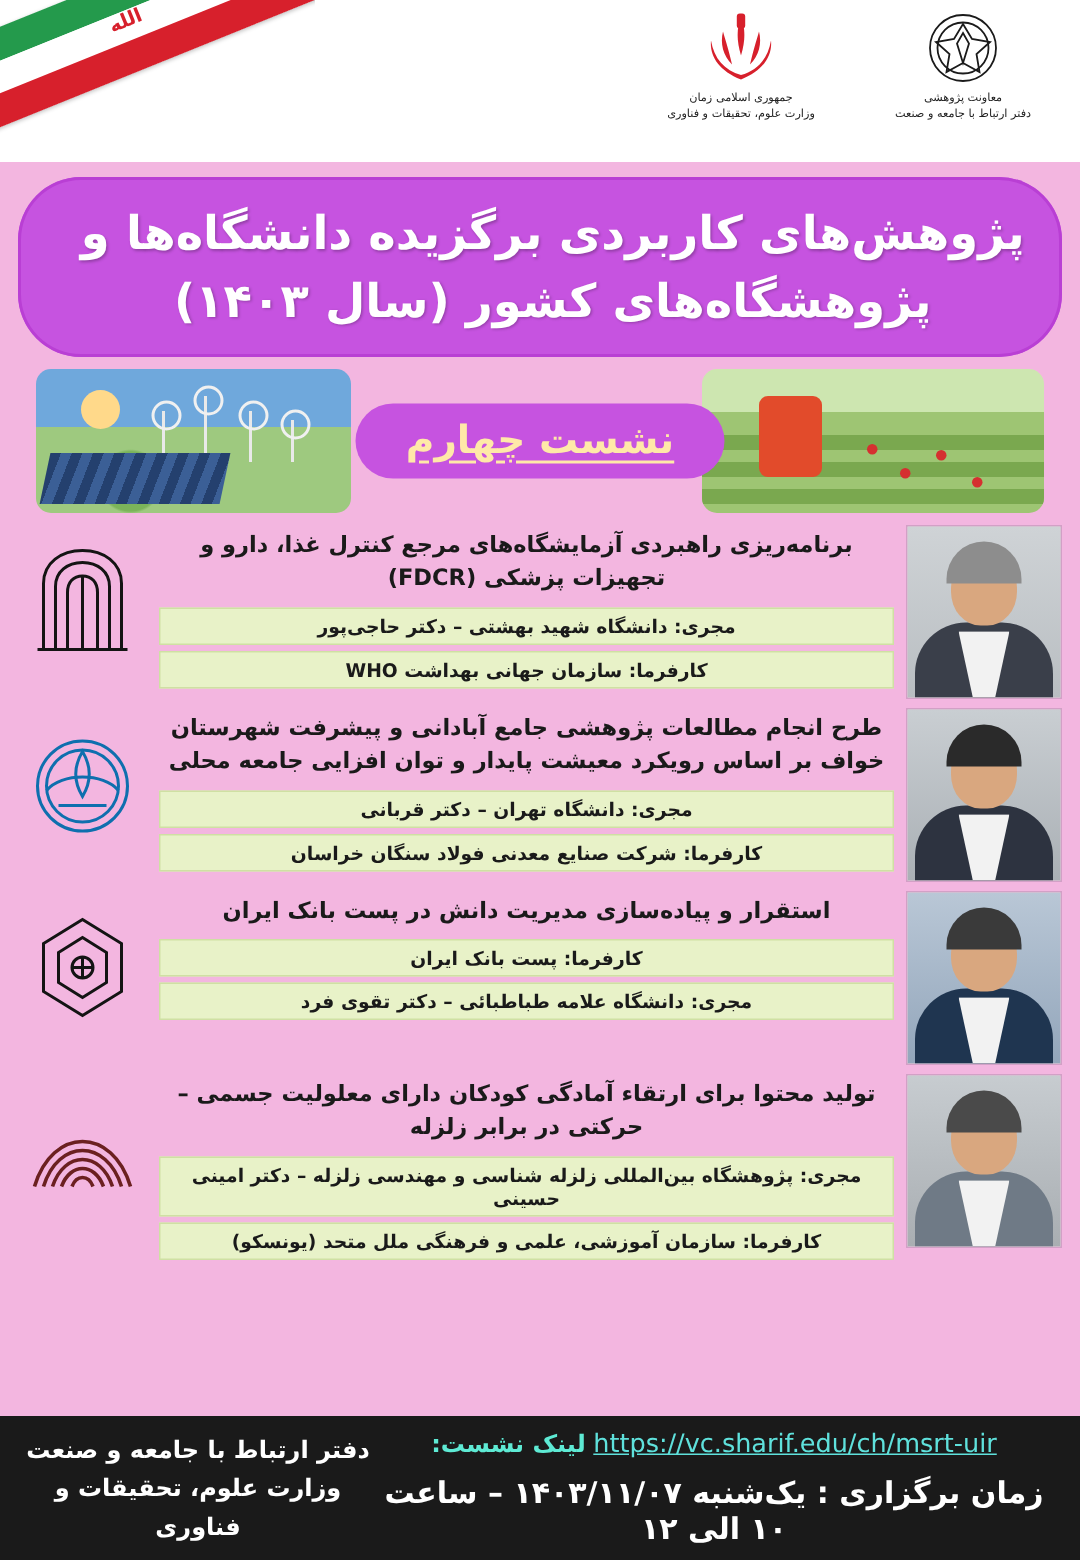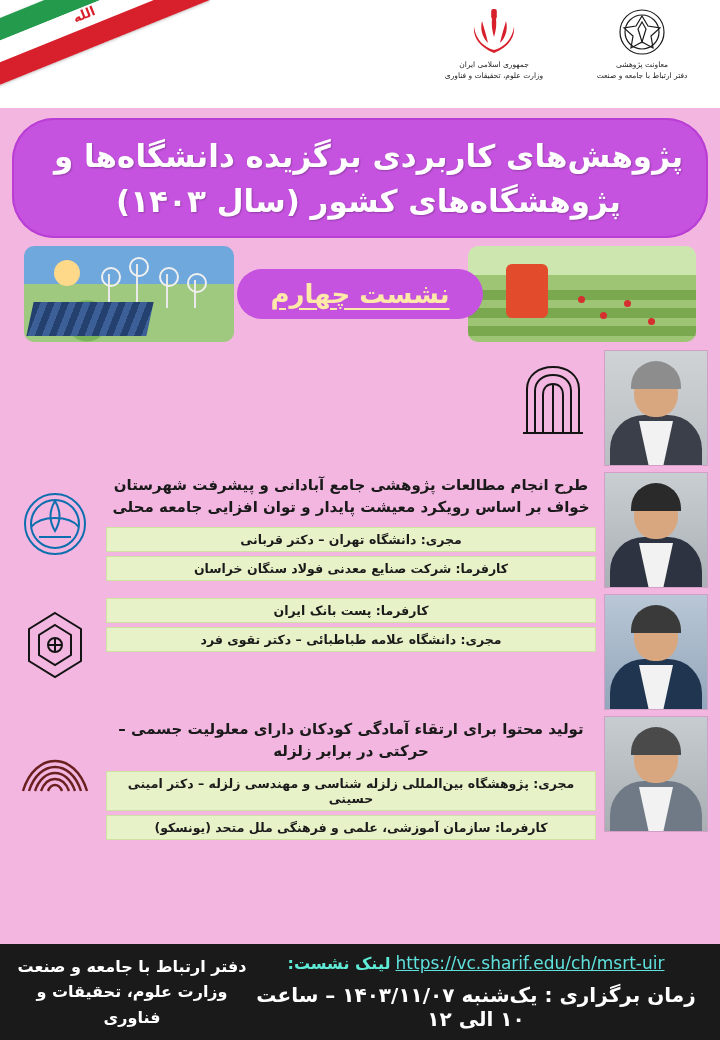--- a/index.html
+++ b/index.html
@@ -258,21 +258,21 @@
           <g fill="#d7202c">
             <path d="M27 4 C24 12 24 20 27 30 C30 20 30 12 27 4 Z"></path>
             <path d="M15 14 C13 22 15 30 21 36 C19 27 17 21 15 14 Z"></path>
             <path d="M39 14 C41 22 39 30 33 36 C35 27 37 21 39 14 Z"></path>
             <path d="M7 20 C6 30 12 40 27 46 C42 40 48 30 47 20 C45 32 38 40 27 43 C16 40 9 32 7 20 Z"></path>
             <rect x="24.2" y="2" width="5.6" height="10" rx="2"></rect>
           </g>
         </svg>
       </div>
       <div class="logo-cap">
-        <span>جمهوری اسلامی ایران</span>
+        <span>جمهوری اسلامی زمان</span>
         <span>وزارت علوم، تحقیقات و فناوری</span>
       </div>
     </div>
   </div>
 </div>
 
 <div class="title-panel">
   <h1>پژوهش‌های کاربردی برگزیده دانشگاه‌ها و پژوهشگاه‌های کشور (سال ۱۴۰۳)</h1>
 </div>
 
@@ -304,20 +304,25 @@
 
 <div class="projects">
 
   <div class="project">
     <div class="photo">
       <div class="bg" style="background:linear-gradient(#cfd3d6,#b9bec2)"></div>
       <div class="body" style="background:#3a3f4a"></div>
       <div class="shirt"></div>
       <div class="head"></div>
       <div class="hair" style="background:#8d8d8d"></div>
+    </div>
+    <div class="body-col">
+      <div class="proj-title">برنامه‌ریزی راهبردی آزمایشگاه‌های مرجع کنترل غذا، دارو و تجهیزات پزشکی (FDCR)</div>
+      <div class="meta-row">مجری: دانشگاه شهید بهشتی  – دکتر حاجی‌پور</div>
+      <div class="meta-row">کارفرما: سازمان جهانی بهداشت WHO</div>
     </div>
     <div class="badge">
       <svg width="80" height="86" viewBox="0 0 80 86">
         <g fill="none" stroke="#141414" stroke-width="2">
           <path d="M14 74 V30 C14 16 26 8 40 8 C54 8 66 16 66 30 V74"></path>
           <path d="M22 74 V32 C22 22 30 16 40 16 C50 16 58 22 58 32 V74"></path>
           <path d="M30 74 V36 C30 29 34 25 40 25 C46 25 50 29 50 36 V74"></path>
           <path d="M40 25 V74"></path>
           <path d="M10 74 H70"></path>
         </g>
@@ -353,20 +358,21 @@
 
   <div class="project">
     <div class="photo">
       <div class="bg" style="background:linear-gradient(#b9c7d6,#93a6bb)"></div>
       <div class="body" style="background:#1f3550"></div>
       <div class="shirt"></div>
       <div class="head"></div>
       <div class="hair" style="background:#3a3a3a"></div>
     </div>
     <div class="body-col">
+      <div class="proj-title">استقرار و پیاده‌سازی مدیریت دانش در پست بانک ایران</div>
       <div class="meta-row">کارفرما: پست بانک ایران</div>
       <div class="meta-row">مجری: دانشگاه علامه طباطبائی – دکتر تقوی فرد</div>
     </div>
     <div class="badge">
       <svg width="80" height="86" viewBox="0 0 80 86">
         <g fill="none" stroke="#141414" stroke-width="2">
           <path d="M40 10 L66 26 V58 L40 74 L14 58 V26 Z"></path>
           <path d="M40 22 L56 32 V52 L40 62 L24 52 V32 Z"></path>
           <circle cx="40" cy="42" r="7"></circle>
           <path d="M33 42 H47 M40 35 V49"></path>

